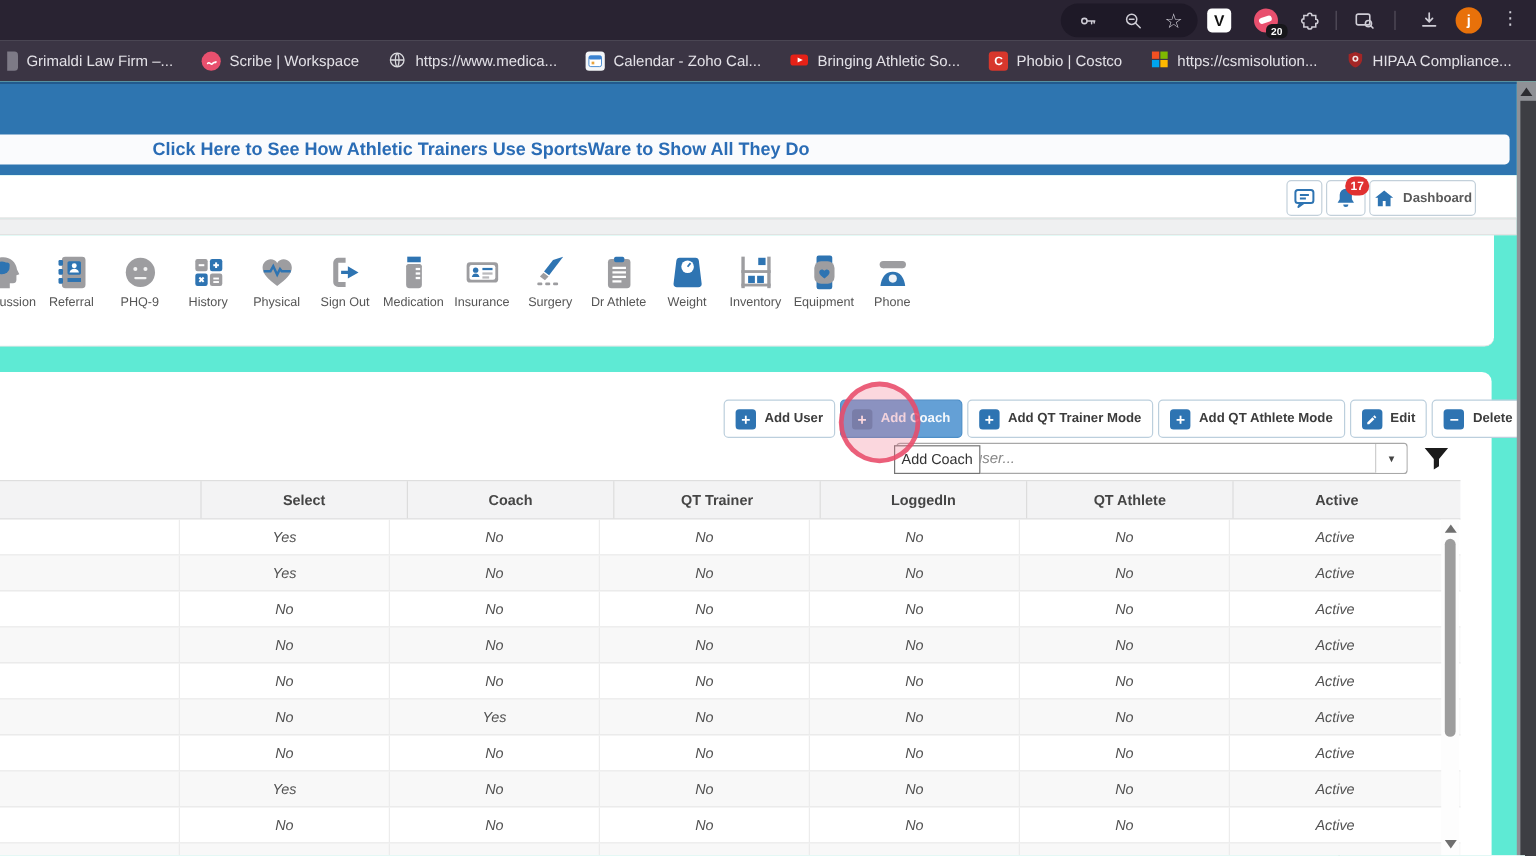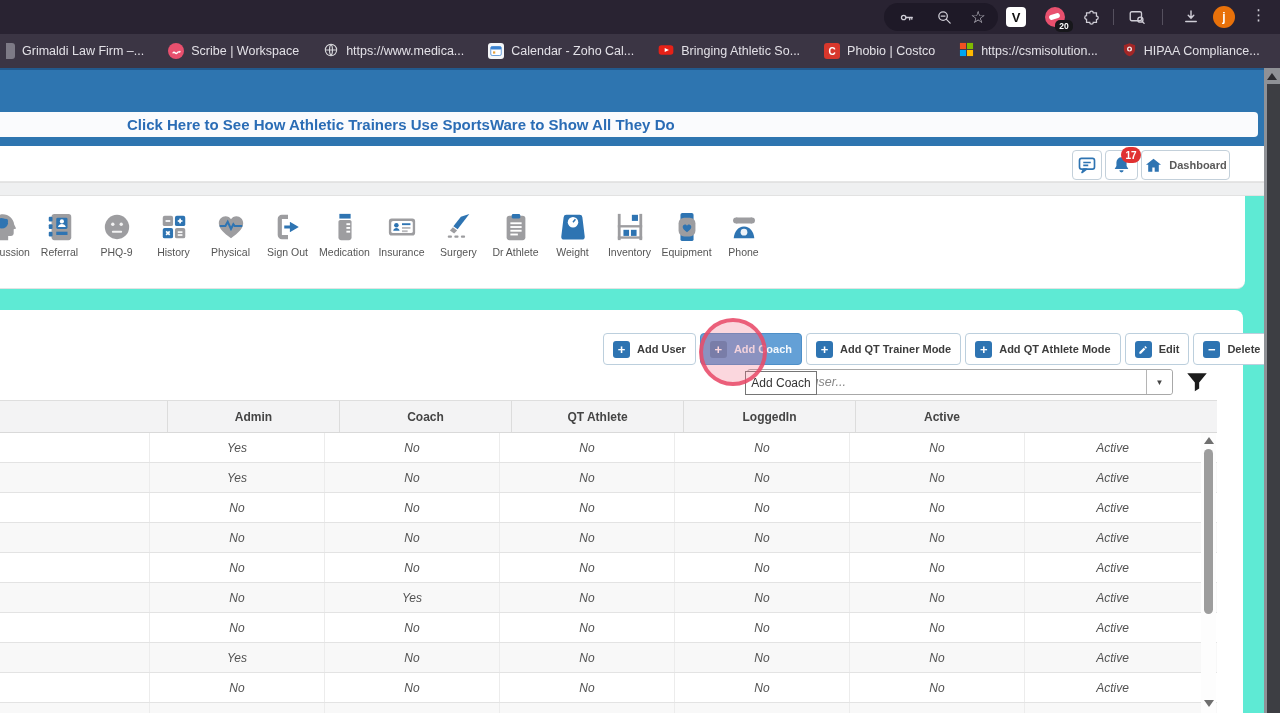--- a/index.html
+++ b/index.html
@@ -439,24 +439,25 @@
       <svg viewBox="0 0 24 24" width="26" height="26">
           <path d="M3 4h18l-7 8.5v5.5l-4 2.5v-8z" fill="#1c1c1c"></path>
         </svg>
     </div>
 
     <div class="click-ring"></div>
 
     <div class="table">
       <div class="thead">
         <div class="th c0"></div>
-        <div class="th cN">Admin</div>
+        <div class="th cN">Select</div>
         <div class="th cN">Coach</div>
+        <div class="th cN">QT Trainer</div>
+        <div class="th cN">LoggedIn</div>
         <div class="th cN">QT Athlete</div>
-        <div class="th cN">LoggedIn</div>
         <div class="th cN" style="border-right:none;">Active</div>
       </div>
 
       <div class="tbody">
         <div class="trow">
           <div class="td c0"></div>
             <div class="td cN">Yes</div>
             <div class="td cN">No</div>
             <div class="td cN">No</div>
             <div class="td cN">No</div>

